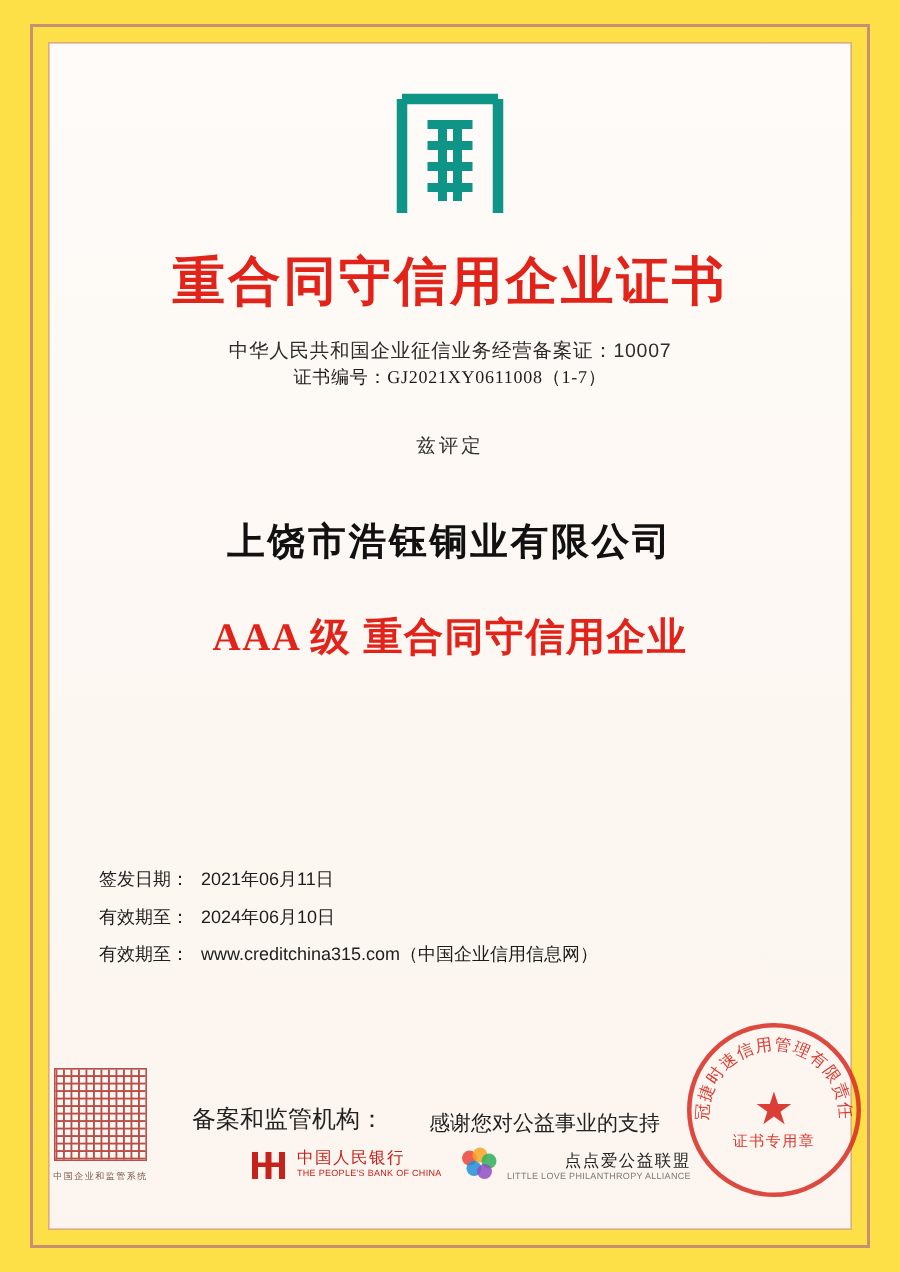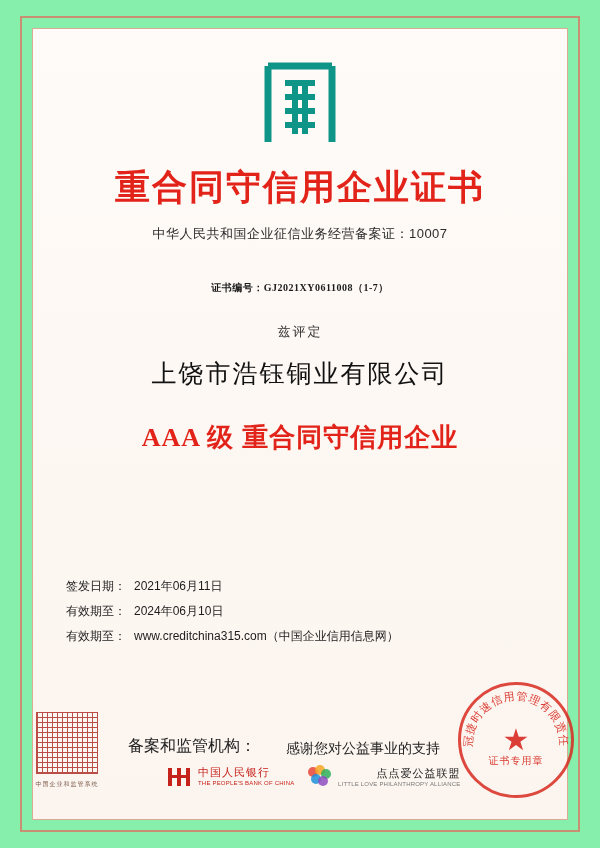--- a/index.html
+++ b/index.html
@@ -10,21 +10,21 @@
   body {
     width: 600px;
     height: 848px;
     font-family: "Liberation Sans", sans-serif;
     overflow: hidden;
   }
   .certificate {
     position: relative;
     width: 600px;
     height: 848px;
-    background: #86efac;
+    background: #fde047;
     box-sizing: border-box;
   }
   
   .frame-outer {
     position: absolute;
     left: 20px;
     top: 16px;
     right: 20px;
     bottom: 16px;
     border: 2px solid #c98f72;
@@ -78,37 +78,36 @@
     color: #e2231a;
     font-family: "DejaVu Sans", "Liberation Sans", sans-serif;
   }
   .sub-title {
     margin-top: 14px;
     font-size: 13px;
     color: #2b2b2b;
     letter-spacing: 0.5px;
   }
   .cert-no {
-    margin-top: 38px;
-    font-size: 10px;
-    font-weight: bold;
+    font-size: 12px;
+    font-weight: normal;
     color: #1b1b1b;
     letter-spacing: 0.5px;
     font-family: "Liberation Serif", serif;
   }
   .hereby {
     margin-top: 28px;
     font-size: 13px;
     color: #333;
     letter-spacing: 2px;
   }
   .company {
-    margin-top: 16px;
+    margin-top: 38px;
     font-size: 25px;
-    font-weight: normal;
+    font-weight: bold;
     color: #111;
     letter-spacing: 2px;
   }
   .grade {
     margin-top: 30px;
     font-size: 26px;
     font-weight: bold;
     color: #e2231a;
     letter-spacing: 1px;
   }

